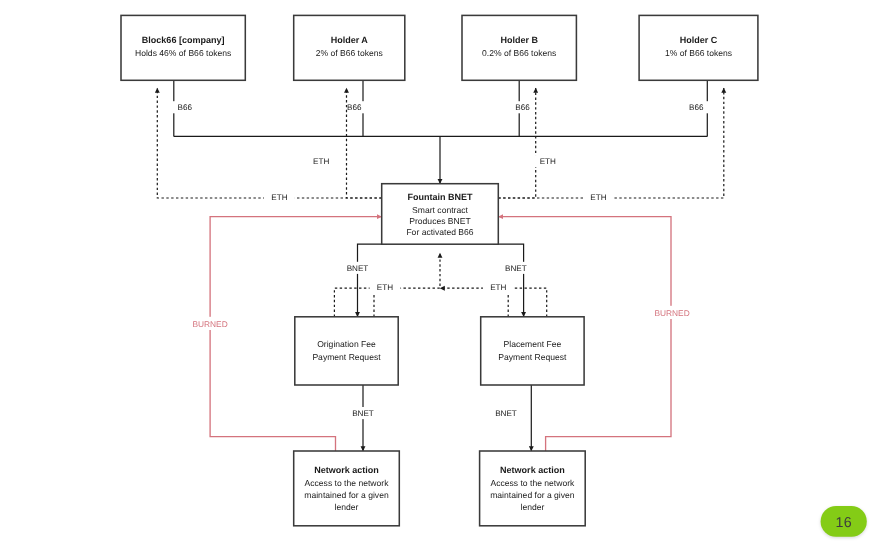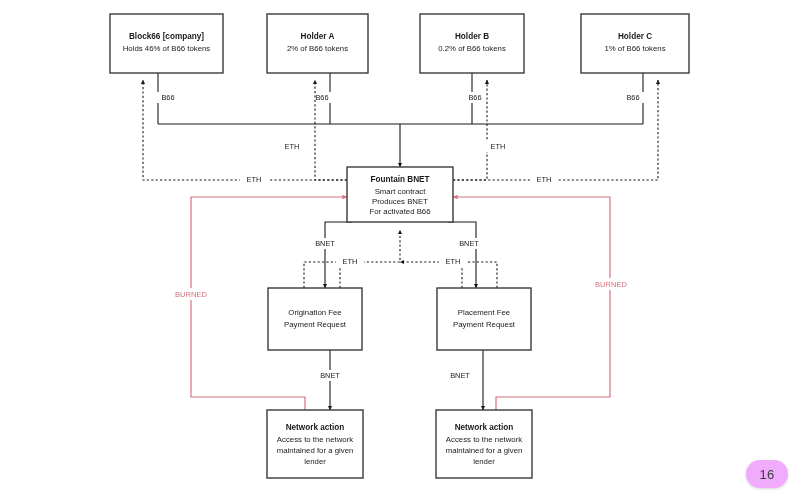--- a/index.html
+++ b/index.html
@@ -80,21 +80,21 @@
     text-anchor: middle;
     dominant-baseline: middle;
   }
   .page-badge {
     position: absolute;
     right: 12px;
     bottom: 16px;
     width: 42px;
     height: 28px;
     border-radius: 14px;
-    background: #f0abfc;
+    background: #84cc16;
     box-shadow: 0 1px 3px rgba(0,0,0,0.16);
     display: flex;
     align-items: center;
     justify-content: center;
     font-family: "Liberation Sans", sans-serif;
     font-size: 13px;
     color: #3d3d3d;
     letter-spacing: 0.2px;
   }
 </style>

